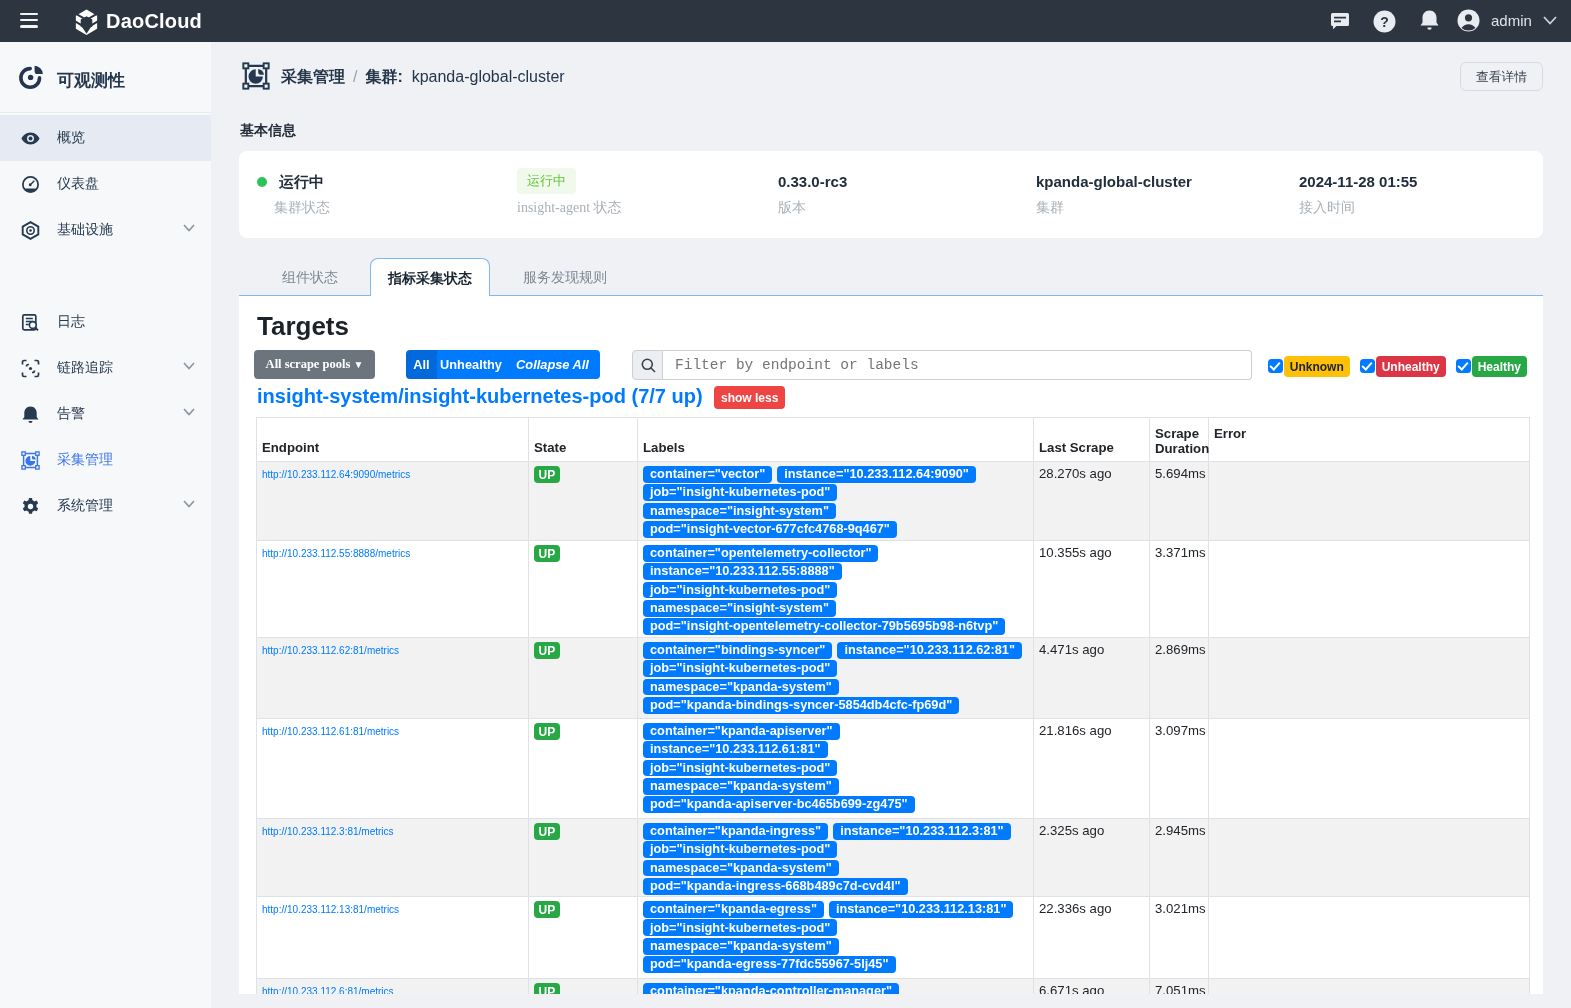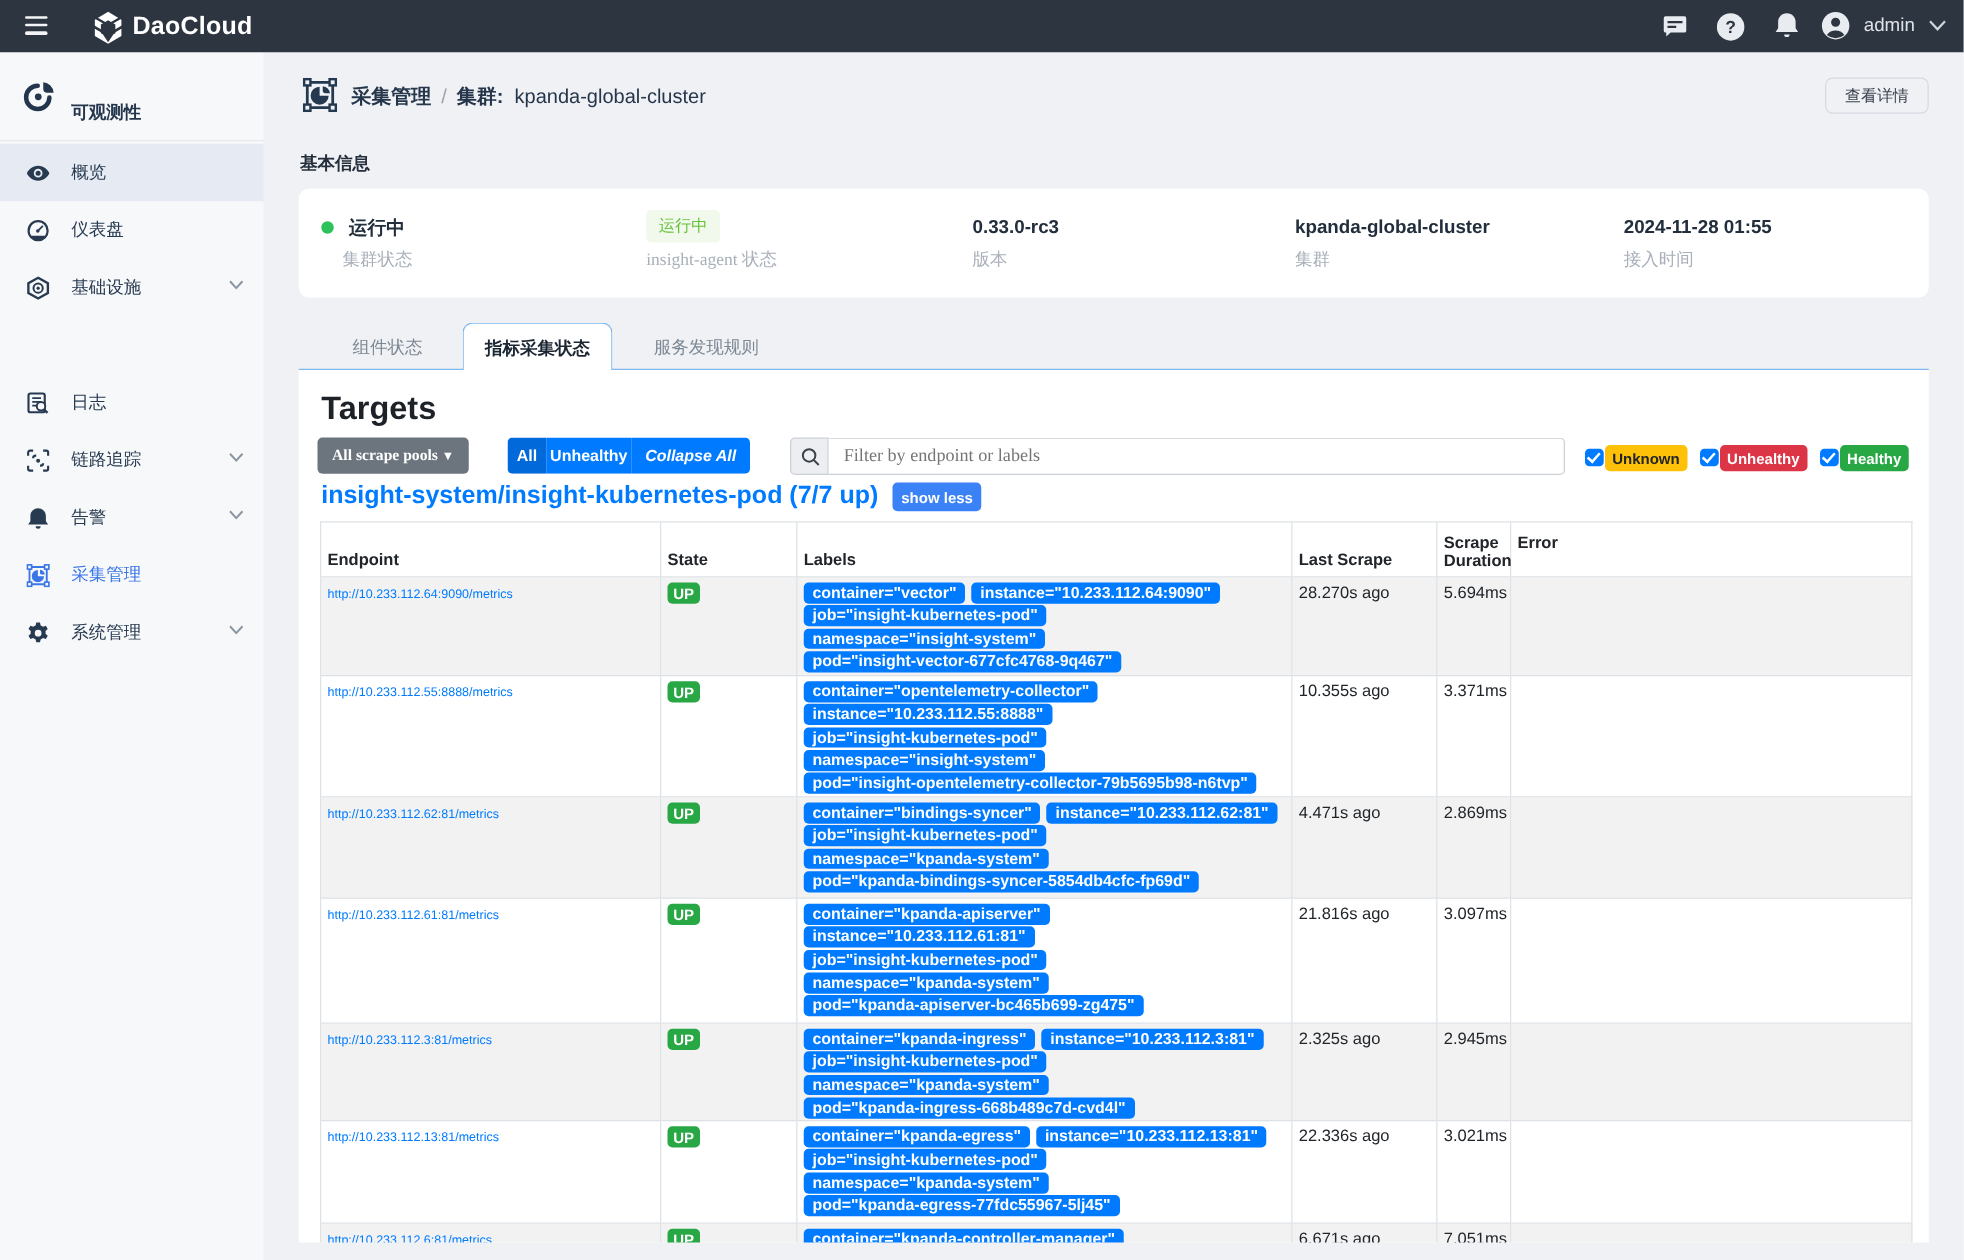--- a/index.html
+++ b/index.html
@@ -13,21 +13,21 @@
 .burger div { height:2.4px; background:#f2f4f6; border-radius:2px; margin-bottom:3.7px; }
 .brandlogo { position:absolute; left:72px; top:7px; }
 .brandname { position:absolute; left:106px; top:10px; color:#fff; font-size:20px; font-weight:bold; letter-spacing:.2px; }
 .ticon { position:absolute; top:9px; }
 .t-admin { position:absolute; left:1491px; top:12px; color:#dfe3e8; font-size:15px; }
 
 
 .sidebar { position:absolute; left:0; top:42px; width:211px; height:966px; background:#f7f8fa; }
 .sb-head { position:absolute; left:0; top:20px; width:211px; height:48px; }
 .sb-head svg { position:absolute; left:18px; top:2px; }
-.sb-head span { position:absolute; left:57px; top:19px; font-size:14px; font-weight:bold; color:#24364d; }
+.sb-head span { position:absolute; left:57px; top:7px; font-size:17px; font-weight:bold; color:#24364d; }
 .sb-div { position:absolute; left:0; top:70px; width:211px; height:1px; background:#e7eaee; }
 .sb-item { position:absolute; left:0; width:211px; height:46px; }
 .sb-item.sel { background:#e6eaf2; }
 .sb-item svg { position:absolute; left:21px; top:14px; }
 .sb-item .txt { position:absolute; left:57px; top:14px; font-size:14px; color:#273a50; }
 .sb-item .chev { position:absolute; left:183px; top:17px; }
 .sb-item.blue .txt { color:#3a76e8; }
 
 
 .main { position:absolute; left:211px; top:42px; width:1360px; height:966px; background:#eff1f5; }
@@ -54,30 +54,30 @@
 .panel { position:absolute; left:28px; top:254px; width:1304px; height:698px; background:#fff; overflow:hidden; }
 .h2targets { position:absolute; left:18px; top:15px; font-size:26px; font-weight:600; color:#1d2228; }
 .ctr { position:absolute; top:54px; height:30px; }
 .btn-scrape { left:15px; width:121px; background:#6c757d; color:#fff; border-radius:4px; font-size:12.5px; font-weight:600; text-align:center; line-height:29px; position:absolute; height:29px;font-family:Liberation Serif, serif; }
 .btngroup { position:absolute; left:167px; top:54px; height:29px; border-radius:4px; overflow:hidden; }
 .btngroup span { display:inline-block; height:29px; line-height:29px; color:#fff; font-size:12.8px; font-weight:600; text-align:center; background:#007bff; float:left; }
 .btngroup .w1{width:31px;} .btngroup .w2{width:68px;} .btngroup .w3{width:95px;font-style:italic;}
 .btngroup .act { background:#0169d9; }
 .srch { position:absolute; left:393px; top:54px; width:620px; height:30px; }
 .srch .pre { position:absolute; left:0; top:0; width:31px; height:30px; background:#eceef1; border:1px solid #cbd0d6; border-radius:4px 0 0 4px; }
-.srch input { position:absolute; left:31px; top:0; width:589px; height:30px; border:1px solid #cbd0d6; border-left:none; border-radius:0 4px 4px 0; font-size:14.5px; padding-left:12px; color:#75818d; font-family:Liberation Serif, serif; outline:none; }
+.srch input { position:absolute; left:31px; top:0; width:589px; height:30px; border:1px solid #cbd0d6; border-left:none; border-radius:0 4px 4px 0; font-size:14.5px; padding-left:12px; color:#75818d; font-family:Liberation Mono, monospace; outline:none; }
 .fils { position:absolute; right:16px; top:60px; height:22px; }
 .cbx { display:inline-block; width:14.5px; height:14.5px; background:#007bff; border-radius:3.5px; vertical-align:-2.5px; position:relative; margin-right:1px; }
 .cbx:after { content:""; position:absolute; left:4.2px; top:1.6px; width:4px; height:8px; border:solid #fff; border-width:0 2px 2px 0; transform:rotate(42deg); }
 .fbadge { display:inline-block; font-size:12px; font-weight:bold; line-height:14px; padding:3.5px 6px; border-radius:4px; margin-right:6px; }
 .f-un { background:#ffc107; color:#212529; }
 .f-uh { background:#dc3545; color:#fff; }
 .f-he { background:#28a745; color:#fff; }
 .jobhead { position:absolute; left:18px; top:89px; font-size:20px; font-weight:bold; color:#007bff; }
-.showless { position:absolute; left:457px; top:1px; white-space:nowrap; background:#3b82f6; color:#fff; font-size:12px; font-weight:bold; border-radius:4px; padding:4.5px 7px; }
+.showless { position:absolute; left:457px; top:1px; white-space:nowrap; background:#ef4444; color:#fff; font-size:12px; font-weight:bold; border-radius:4px; padding:4.5px 7px; }
 
 
 table { position:absolute; left:17px; top:121px; border-collapse:collapse; table-layout:fixed; width:1273px; font-size:13.2px; color:#212529; }
 col.c1{width:272px;} col.c2{width:109px;} col.c3{width:396px;} col.c4{width:116px;} col.c5{width:59px;} col.c6{width:321px;}
 th,td { border:1px solid #dee2e6; vertical-align:top; padding:4px 5px 0 5px; text-align:left; font-weight:normal; }
 th { font-weight:bold; vertical-align:bottom; padding-bottom:6px; }
 tr.odd td { background:#f2f2f3; }
 a.ep { color:#017bfe; text-decoration:none; font-size:10px; }
 .up { display:inline-block; background:#28a745; color:#fff; font-weight:bold; font-size:12px; line-height:12px; padding:2.5px 4.5px; border-radius:4px; }
 .lline { height:18.3px; white-space:nowrap; }

